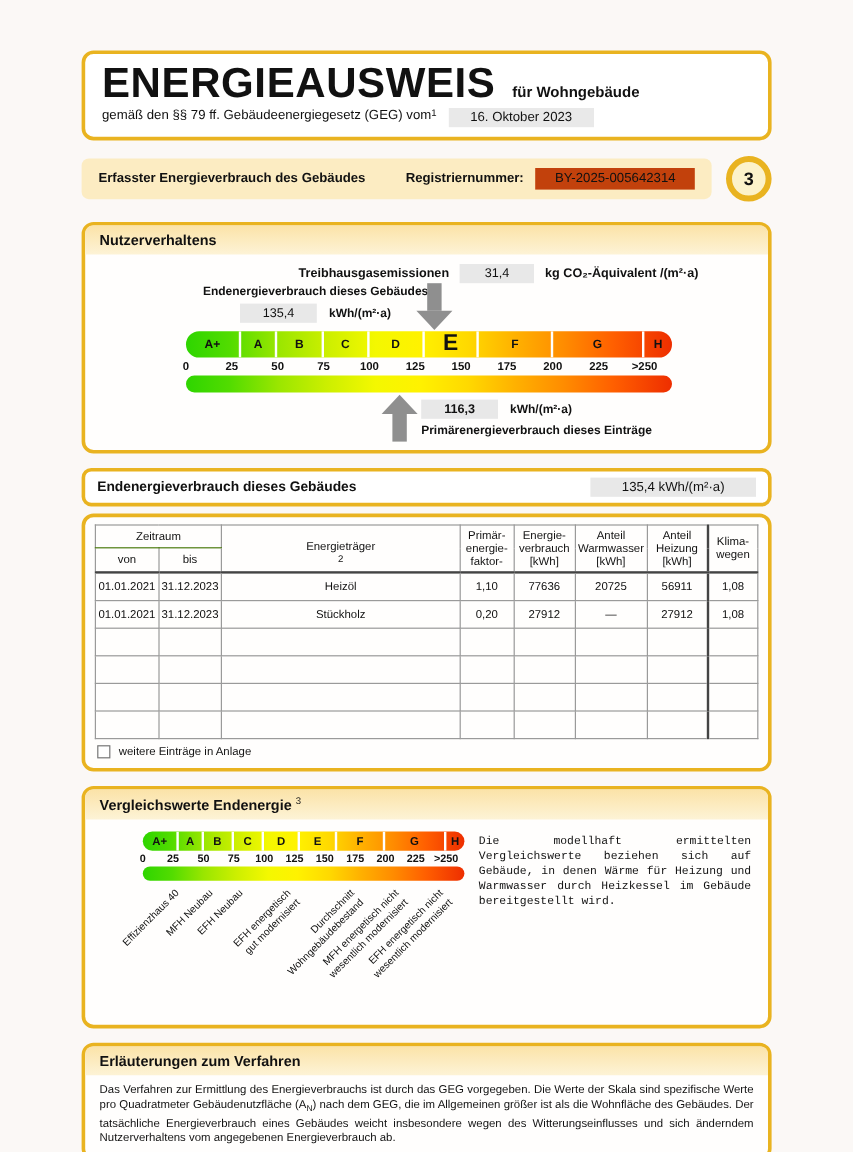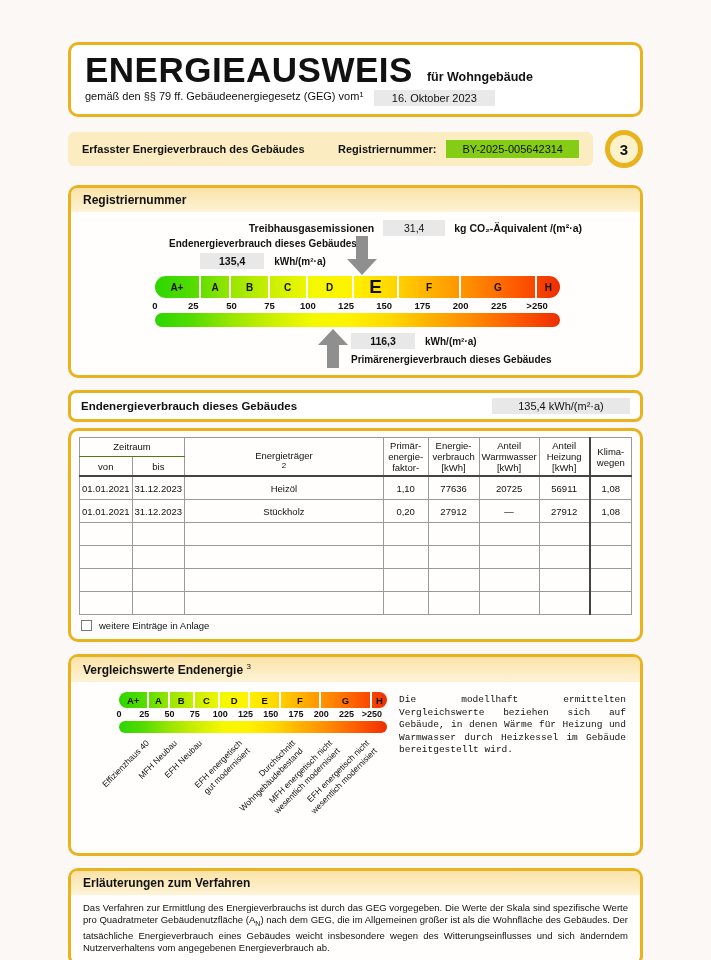--- a/index.html
+++ b/index.html
@@ -36,35 +36,35 @@
   .hdr-row2{display:flex;align-items:flex-start;font-size:11px;margin-top:1px;}
   .hdr-row2 sup{font-size:8px;}
   .hdr-date{background:#e9e9e9;padding:2px 18px;margin-left:10px;font-size:11px;}
 
   
   .reg-row{display:flex;align-items:center;margin-bottom:17px;}
   .reg-bar{flex:1;background:#fcecc2;border-radius:6px;height:34px;
            display:flex;align-items:center;padding:0 14px;}
   .reg-label{font-weight:bold;font-size:11px;}
   .reg-numlabel{font-weight:bold;font-size:11px;margin-left:auto;}
-  .reg-numbox{background:#84cc16;font-size:11px;padding:3px 16px;margin-left:10px;}
+  .reg-numbox{background:#c2410c;font-size:11px;padding:3px 16px;margin-left:10px;}
   .badge{width:28px;height:28px;border:5px solid #e9b320;border-radius:50%;
          background:#fcf2ca;display:flex;align-items:center;justify-content:center;
          font-weight:bold;font-size:15px;margin-left:12px;}
 
   
   .ghg-row{display:flex;align-items:center;justify-content:flex-end;
            gap:9px;padding:8px 58px 0 0;font-size:10.5px;font-weight:bold;}
   .ghg-row .vbox{font-weight:normal;min-width:42px;}
 
   .scale-area{position:relative;margin:0 0 48px 84px;width:405px;padding-top:40px;}
   .final-block{position:absolute;left:8px;top:2px;width:200px;text-align:center;
                font-size:10px;font-weight:bold;}
   .final-block .row{margin-top:4px;display:flex;justify-content:center;align-items:center;gap:10px;}
-  .final-block .vbox{font-weight:bold;min-width:44px;}
+  .final-block .vbox{font-weight:normal;min-width:44px;}
 
   .arrow{position:absolute;transform:translateX(-50%);width:30px;}
   .arrow .stem{width:12px;height:23px;background:#8f8f8f;margin:0 auto;}
   .arrow .head-down{width:0;height:0;border-left:15px solid transparent;
         border-right:15px solid transparent;border-top:16px solid #8f8f8f;}
   .arrow .head-up{width:0;height:0;border-left:15px solid transparent;
         border-right:15px solid transparent;border-bottom:16px solid #8f8f8f;}
   .arrow-down{top:0;}
   .arrow-up{top:93px;}
 
@@ -148,21 +148,21 @@
   <div class="reg-row">
     <div class="reg-bar">
       <span class="reg-label">Erfasster Energieverbrauch des Gebäudes</span>
       <span class="reg-numlabel">Registriernummer:</span>
       <span class="reg-numbox">BY-2025-005642314</span>
     </div>
     <div class="badge">3</div>
   </div>
 
   <div class="panel">
-    <div class="panel-header">Registriernummer</div>
+    <div class="panel-header">Nutzerverhaltens</div>
 
     <div class="ghg-row">
       <span>Treibhausgasemissionen</span>
       <span class="vbox">31,4</span>
       <span>kg CO₂-Äquivalent /(m²·a)</span>
     </div>
 
     <div class="scale-area">
 
       <div class="final-block">
@@ -211,21 +211,21 @@
       <div class="arrow arrow-up" style="left: 43.89%;">
         <div class="head-up"></div>
         <div class="stem"></div>
       </div>
 
       <div class="primary-block">
         <div class="row">
           <span class="vbox">116,3</span>
           <span>kWh/(m²·a)</span>
         </div>
-        <div class="lbl">Primärenergieverbrauch dieses Gebäudes</div>
+        <div class="lbl">Primärenergieverbrauch dieses Einträge</div>
       </div>
     </div>
   </div>
 
   <div class="final-bar">
     <span class="b">Endenergieverbrauch dieses Gebäudes</span>
     <span class="vbox">135,4 kWh/(m²·a)</span>
   </div>
 
   <div class="panel">

